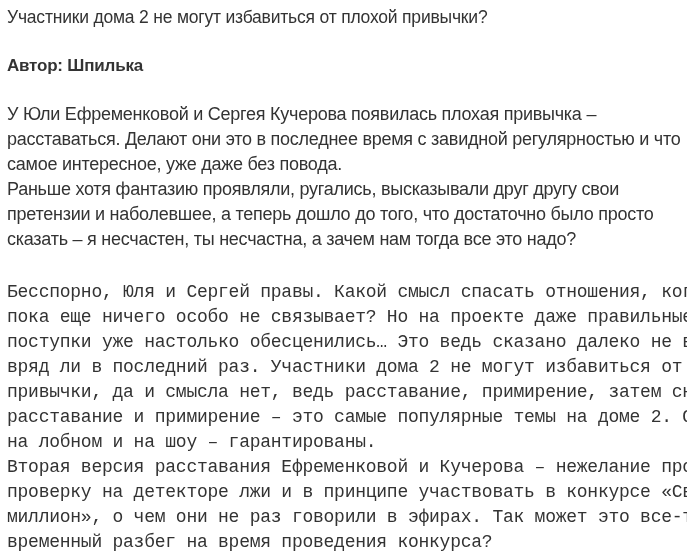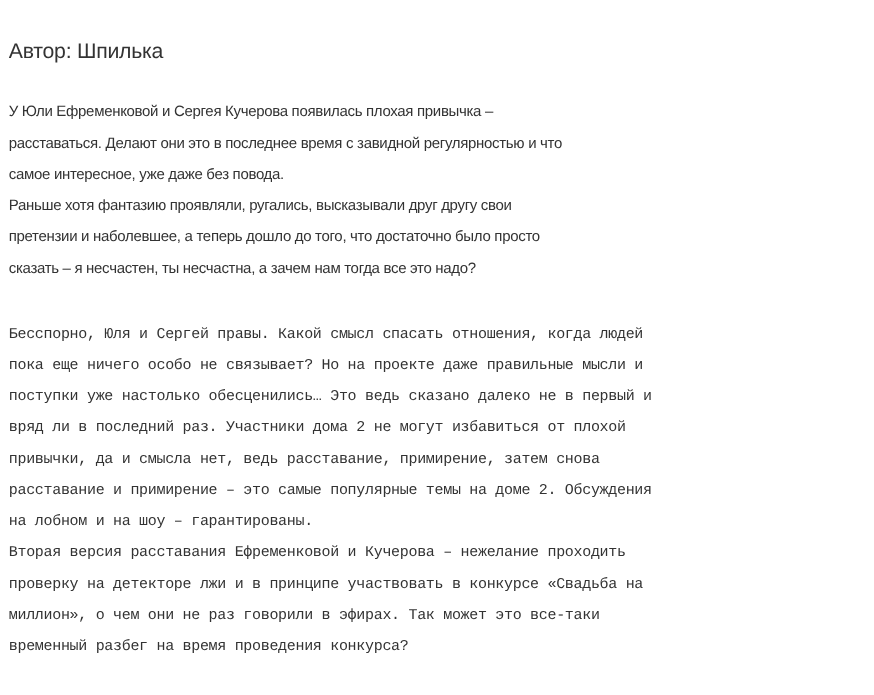--- a/index.html
+++ b/index.html
@@ -23,41 +23,42 @@
     font-size: 17.5px;
     font-weight: 500;
     line-height: 25px;
     letter-spacing: -0.2px;
     white-space: pre;
     overflow: hidden;
   }
   .byline {
     margin-top: 23px;
     font-size: 17px;
-    font-weight: 400;
+    font-weight: 700;
     line-height: 25px;
     letter-spacing: -0.2px;
     white-space: pre;
     overflow: hidden;
   }
   .block {
-    font-size: 12px;
+    font-size: 18px;
     font-weight: 400;
     line-height: 25px;
     letter-spacing: -0.25px;
     white-space: pre;      
     overflow: hidden;
   }
   .block-1 { margin-top: 24px; }
   .block-2 { margin-top: 28px; font-family: Liberation Mono, monospace; }
 </style>
 </head>
 <body style="background: rgb(255, 255, 255); color: rgb(51, 51, 51);">
 
 <main class="article">
+  <h1 class="title">Участники дома 2 не могут избавиться от плохой привычки?</h1>
 
   <div class="byline">Автор: Шпилька</div>
 
   <div class="block block-1">У Юли Ефременковой и Сергея Кучерова появилась плохая привычка –
 расставаться. Делают они это в последнее время с завидной регулярностью и что
 самое интересное, уже даже без повода.
 Раньше хотя фантазию проявляли, ругались, высказывали друг другу свои
 претензии и наболевшее, а теперь дошло до того, что достаточно было просто
 сказать – я несчастен, ты несчастна, а зачем нам тогда все это надо?</div>
 

